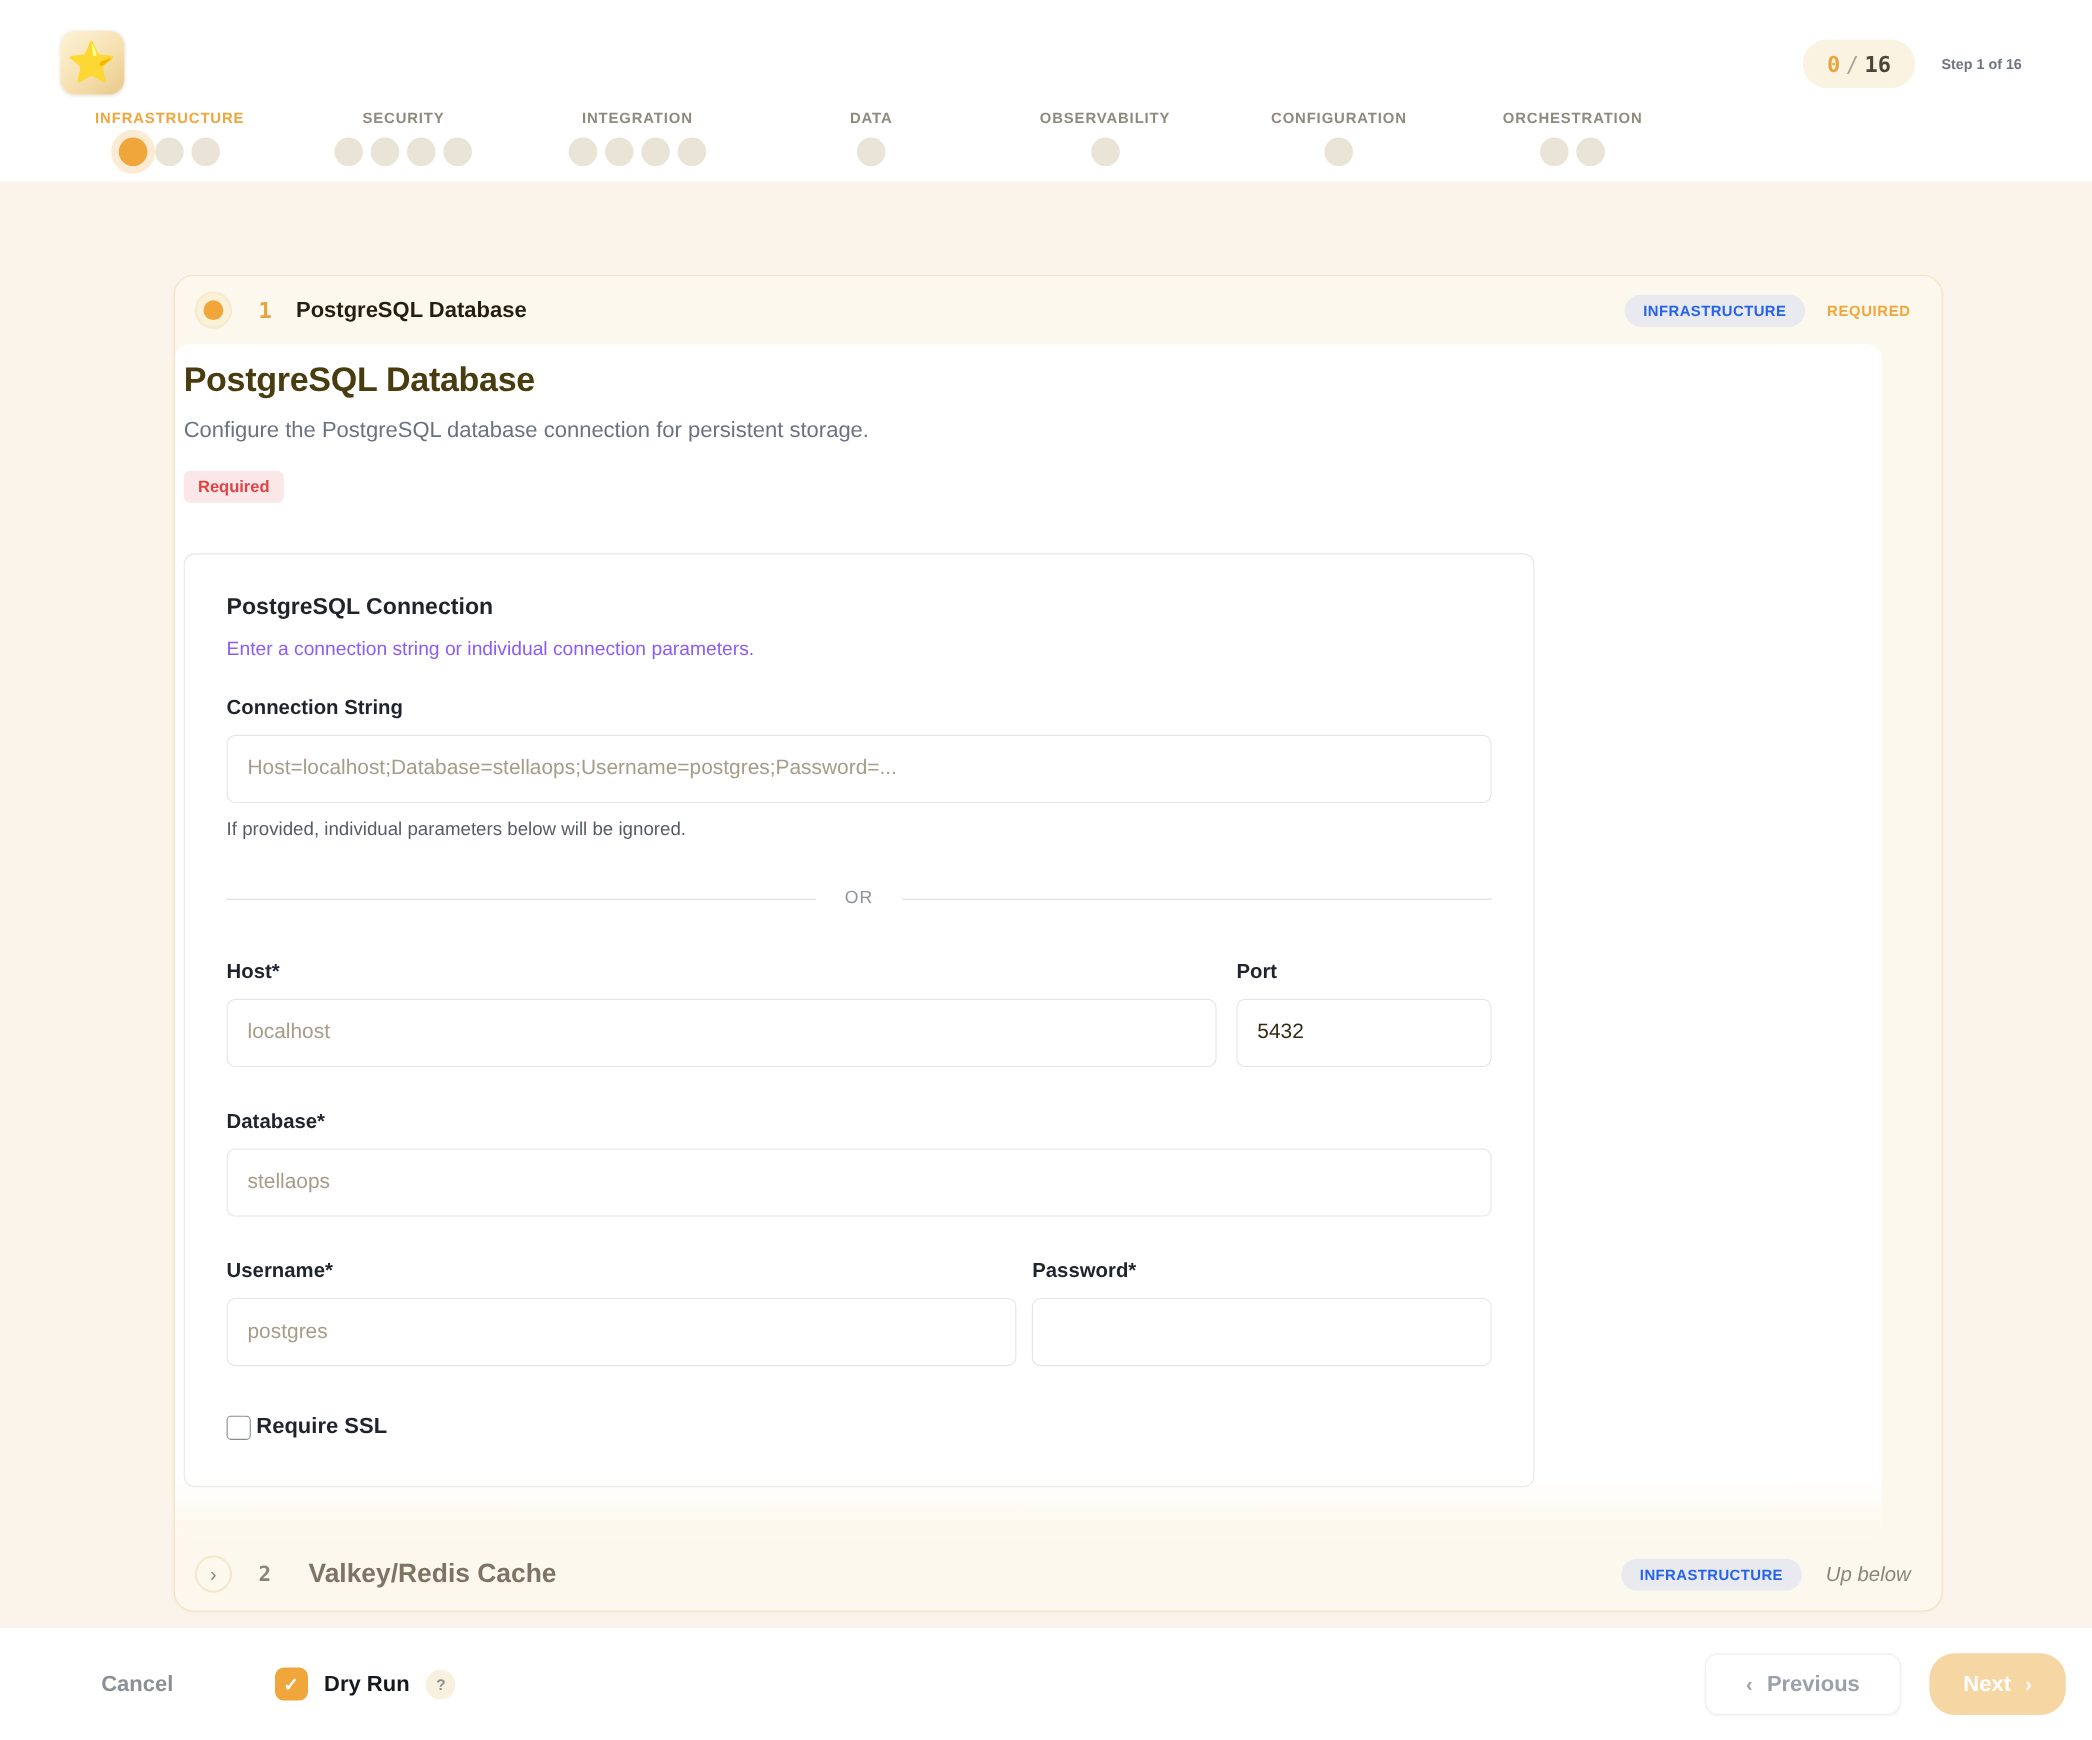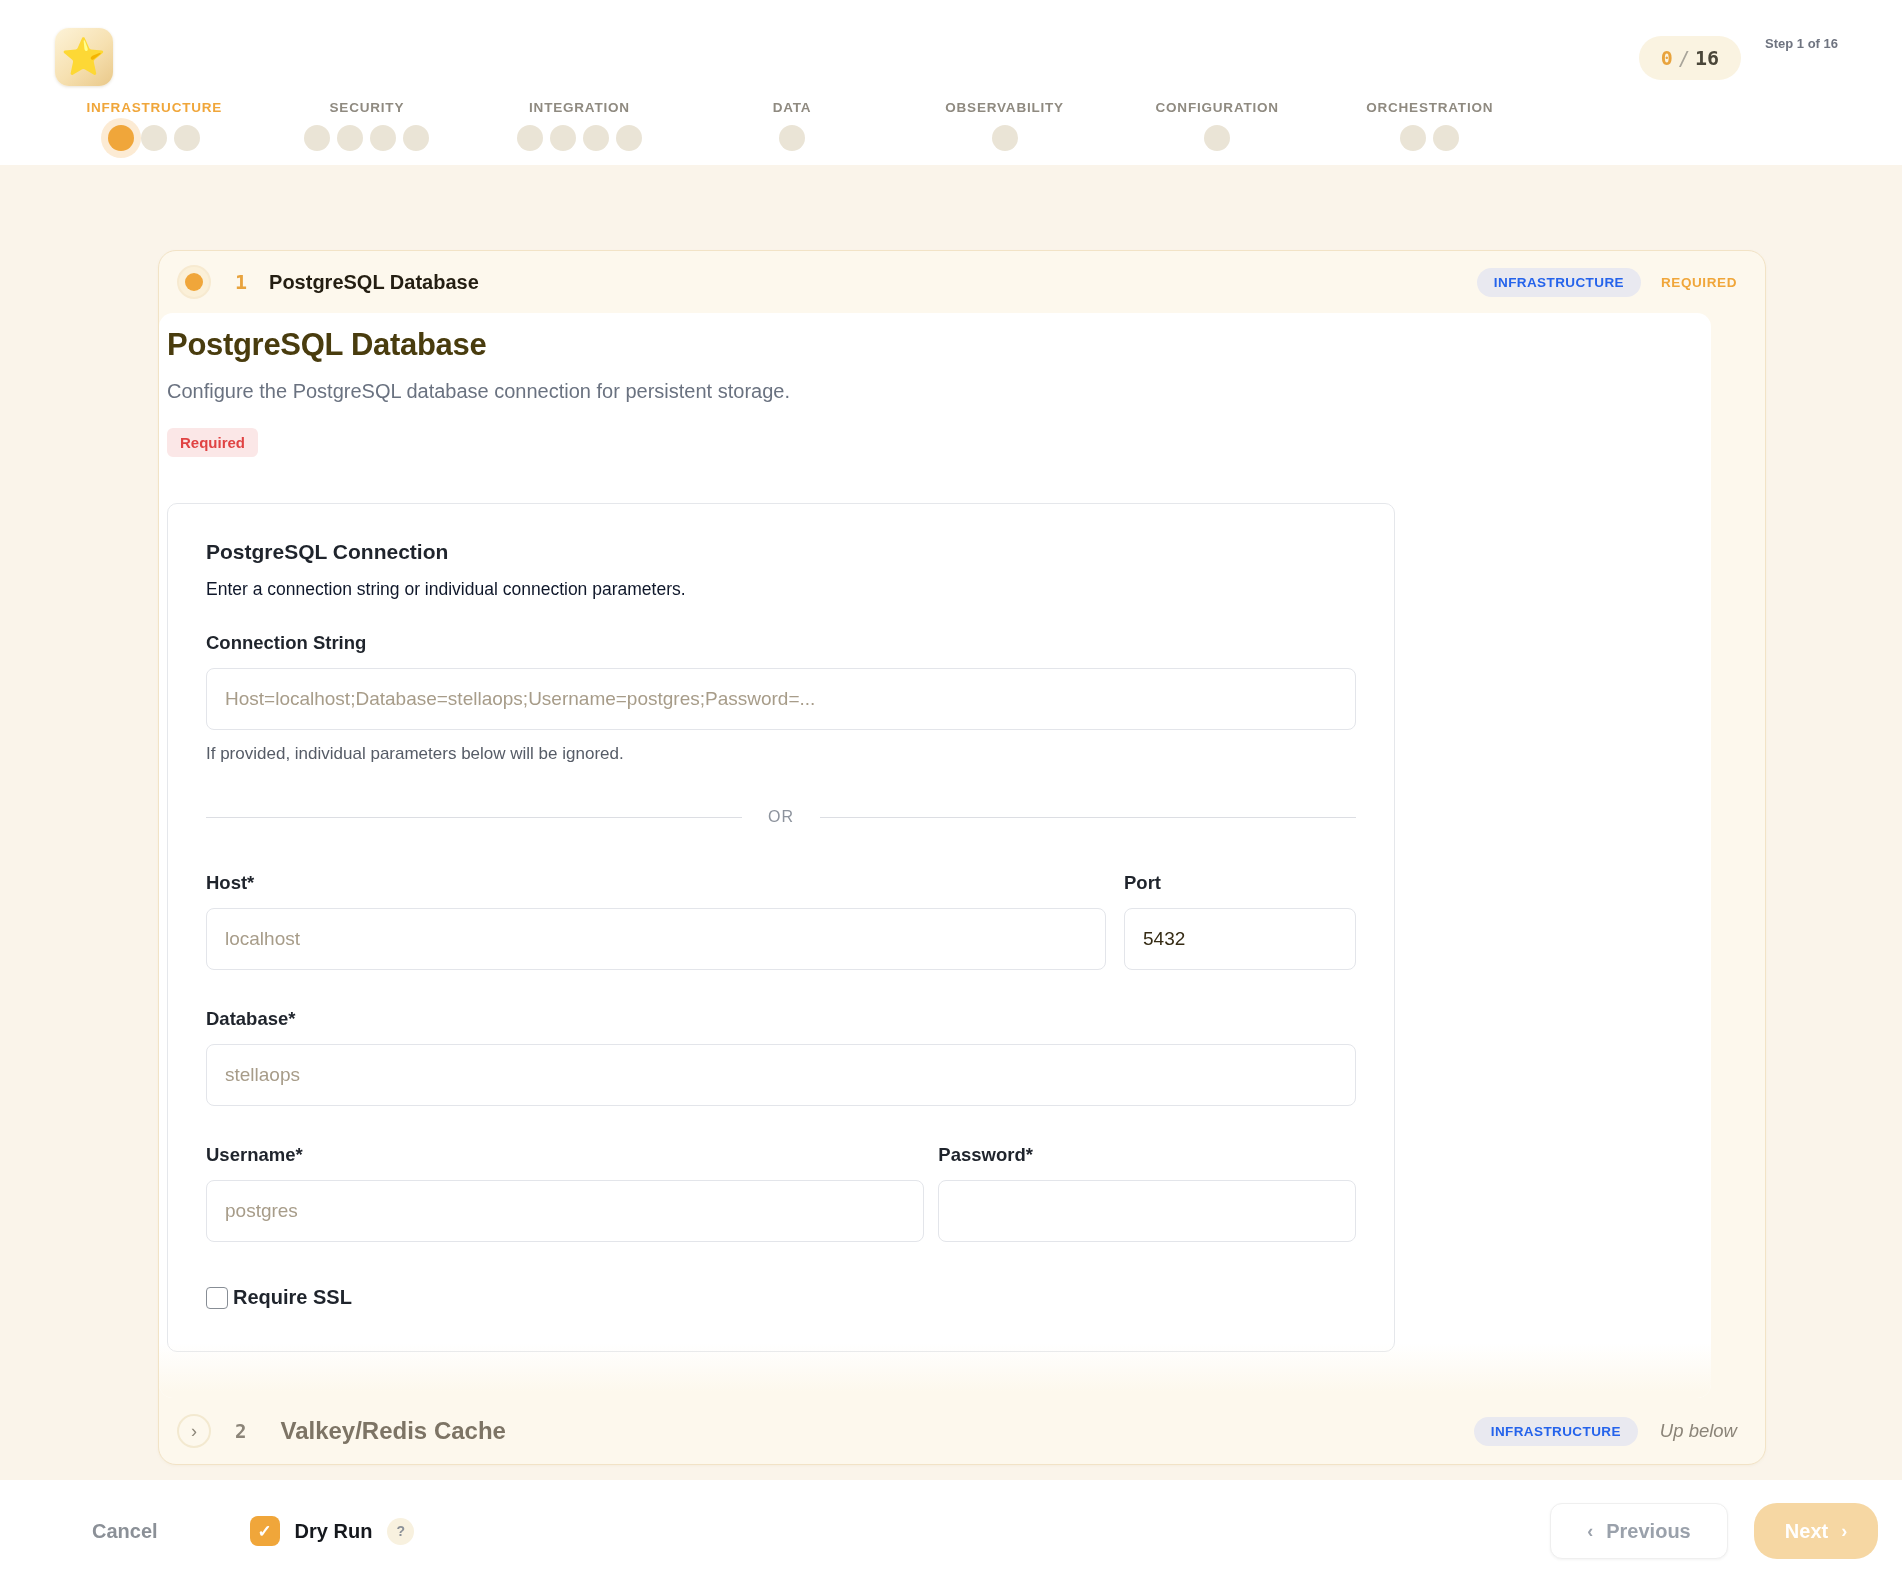--- a/index.html
+++ b/index.html
@@ -15,21 +15,21 @@
   .header-top { display:flex; justify-content:space-between; align-items:flex-start; padding:28px 64px 0 55px; }
   .brand { display:flex; align-items:center; gap:20px; }
   .logo {
     width:58px; height:58px; border-radius:14px;
     background:linear-gradient(140deg,#fdf3d8 0%,#f6e0b0 55%,#e9c889 100%);
     display:flex; align-items:center; justify-content:center; font-size:36px;
     box-shadow:0 1px 3px rgba(120,90,20,.18);
   }
   .brand-title { font-size:27px; font-weight:800; color:#17140d; letter-spacing:-.3px; }
   .brand-sub { font-size:13.5px; font-weight:700; color:#8d9199; letter-spacing:1.7px; margin-top:6px; }
-  .header-right { display:flex; gap:24px; margin-top:8px; }
+  .header-right { display:flex; align-items:center; gap:24px; margin-top:8px; }
   .progress-pill { background:#faf3e1; border-radius:999px; padding:10px 22px; font-size:20px; }
   .progress-pill .cur { color:#e8a33d; font-weight:700; }
   .progress-pill .sep { color:#a8a49a; margin:0 5px; }
   .progress-pill .total { color:#4a4639; font-weight:600; }
   .step-indicator { font-size:13px; color:#6f7480; font-weight:600; }
 
   .category-row { display:flex; width:1488px; margin:14px 0 0 48px; }
   .category { flex:1; display:flex; flex-direction:column; align-items:center; cursor:default; }
   .cat-label { font-size:13.5px; font-weight:700; letter-spacing:.8px; color:#8f8a80; }
   .category.active .cat-label { color:#f0a63a; }
@@ -58,21 +58,21 @@
   .panel { width:1552px; height:1085px; background:#fff; border-radius:14px; position:relative;
            overflow:hidden; padding:14px 0 0 8px; }
   .panel h1 { font-size:31px; font-weight:800; color:#493c0e; letter-spacing:-.3px; }
   .panel .desc { font-size:20px; color:#6a7280; margin-top:17px; }
   .req-pill { display:inline-block; margin-top:25px; background:#fbe7e7; color:#e04343;
               font-size:15px; font-weight:600; padding:6px 13px; border-radius:6px; }
 
   .form-card { margin-top:46px; width:1228px; background:#fff; border:1px solid #e5e7eb;
                border-radius:10px; padding:36px 38px 42px; }
   .form-title { font-size:21px; font-weight:700; color:#1f242c; }
-  .form-sub { font-size:17.5px; color:#0f172a; margin-top:15px; }
+  .form-sub { font-size:17.5px; color:#8b5cf6; margin-top:15px; }
   .field-label { display:block; font-size:18.5px; font-weight:600; color:#1f242c; }
   .text-input { width:100%; height:62px; border:1px solid #e3e5ea; border-radius:8px;
                 padding:0 18px; font-size:19px; color:#352b14; background:#fff; outline:none;
                 font-family:"Liberation Sans", sans-serif; margin-top:14px; }
   .text-input::placeholder { color:#a79c89; }
   .help { font-size:17px; color:#565c67; margin-top:14px; }
   .conn-block { margin-top:32px; }
   .or-row { display:flex; align-items:center; gap:26px; margin-top:44px; }
   .or-line { flex:1; height:1px; background:#dcdee3; }
   .or-text { font-size:16px; color:#8d939d; letter-spacing:1px; }

